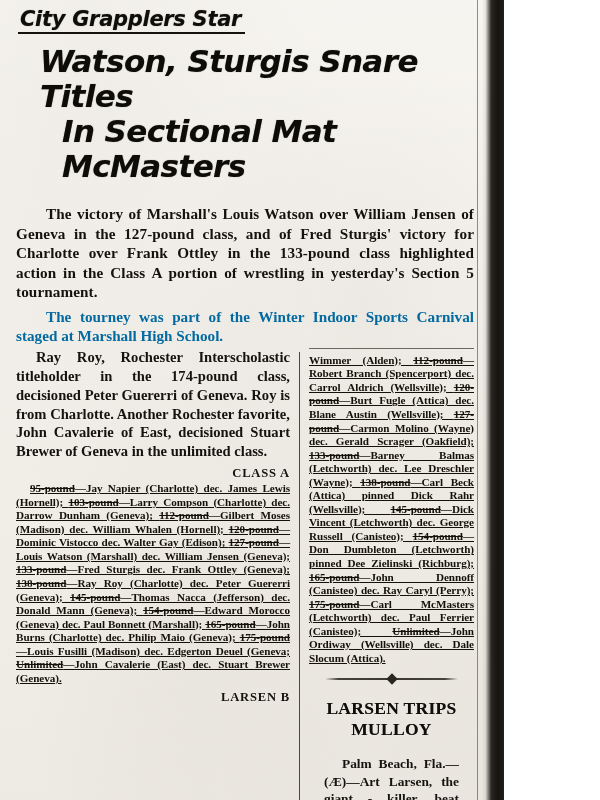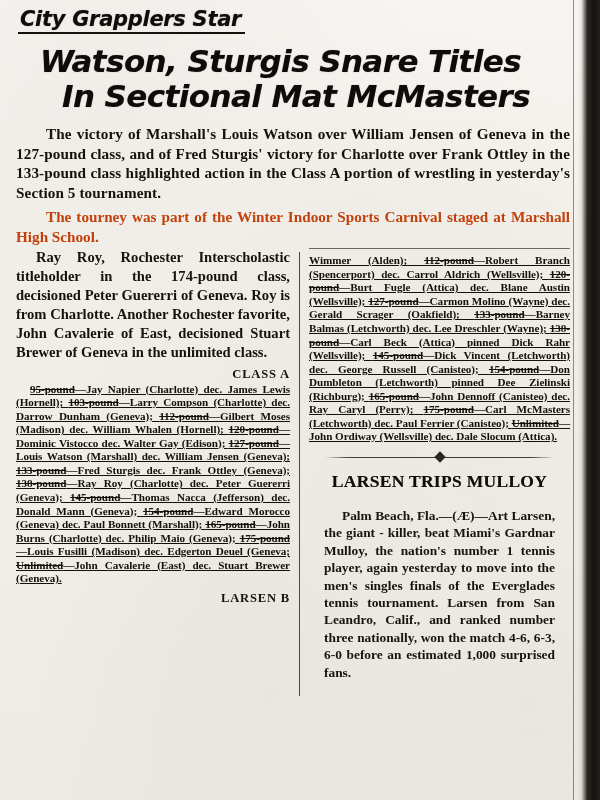--- a/index.html
+++ b/index.html
@@ -7,21 +7,21 @@
     margin: 0;
     padding: 0;
     background: #ffffff;
   }
   body {
     font-family: "Liberation Serif", serif;
   }
 
   #clipping {
     position: relative;
-    width: 600px;
+    width: 504px;
     height: 800px;
     background: #f4f2ee;
     overflow: hidden;
     box-sizing: border-box;
   }
 
   
   #paper-texture {
     position: absolute;
     inset: 0;
@@ -96,34 +96,34 @@
   .headline .l1 { display: block; padding-left: 4px; margin-left: 20px; }
   .headline .l2 { display: block; padding-left: 46px; }
 
   
   .lead {
     font-family: "Liberation Serif", serif;
     font-size: 15.2px;
     line-height: 1.285;
     text-align: justify;
     font-weight: 600;
-    margin: 10px 0 0 0;
+    margin: 20px 0 0 0;
     color: #15120e;
     letter-spacing: 0.1px;
   }
   .lead .indent { padding-left: 30px; }
 
   .lead2 {
     font-family: "Liberation Serif", serif;
     font-size: 15.2px;
     line-height: 1.285;
     text-align: justify;
     font-weight: 600;
     margin: 5px 0 0 0;
-    color: #c2410c;
+    color: #0369a1;
   }
   .lead2 .indent { padding-left: 30px; }
 
   
   .columns {
     display: flex;
     margin-top: 2px;
   }
   .col-left {
     width: 283px;
@@ -224,21 +224,21 @@
     transform: rotate(45deg);
   }
 
   
   .subhead {
     font-family: "Liberation Serif", serif;
     font-weight: bold;
     font-size: 17.5px;
     letter-spacing: 0.3px;
     text-align: center;
-    margin: 6px 0 5px 0;
+    margin: 12px 0 5px 0;
     color: #100e0a;
     text-shadow: 0 0 0.6px rgba(20,18,14,0.5);
   }
 
   .story-par {
     font-family: "Liberation Serif", serif;
     font-size: 13.4px;
     line-height: 1.30;
     text-align: justify;
     font-weight: 600;

